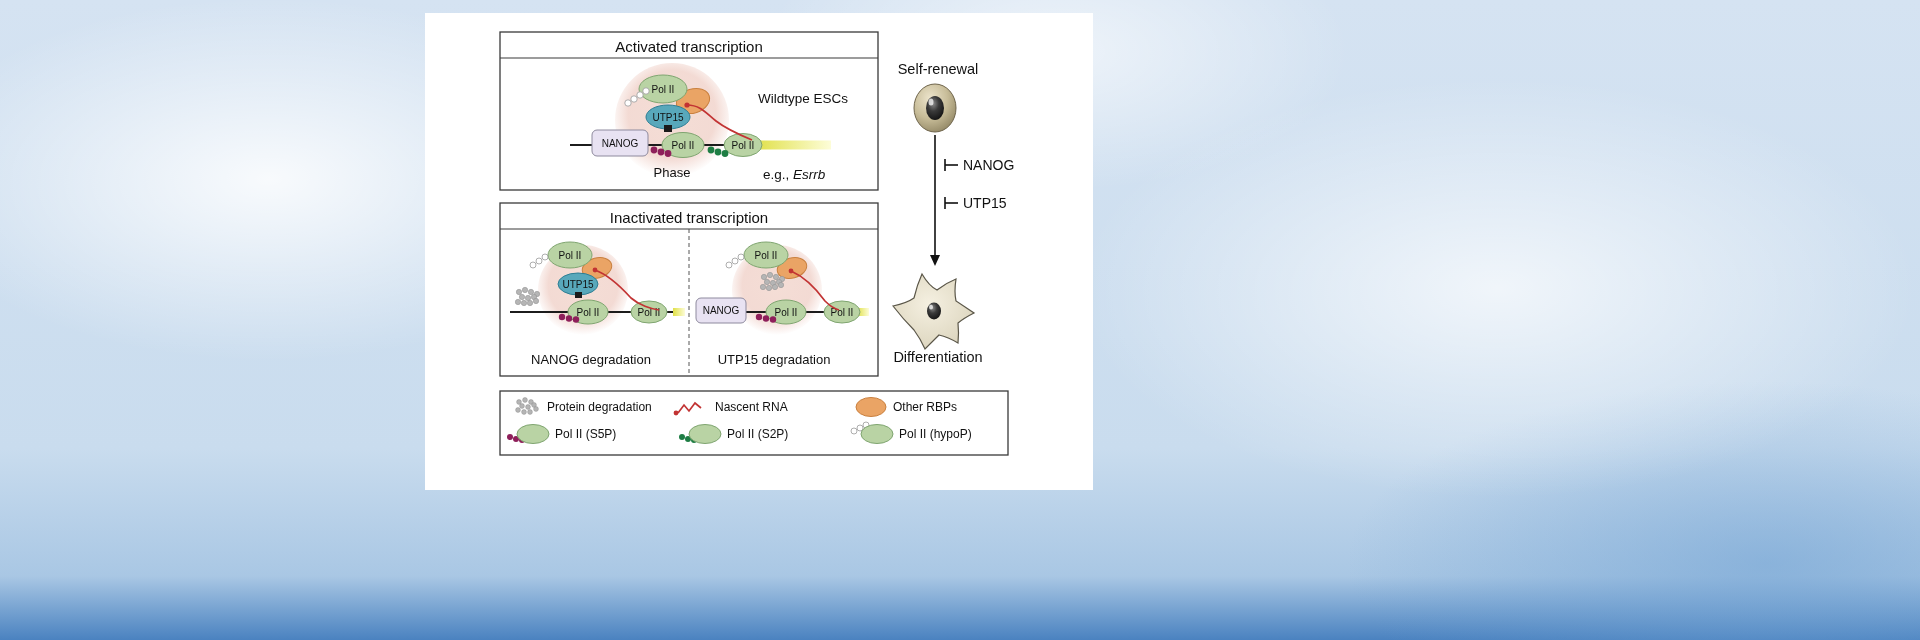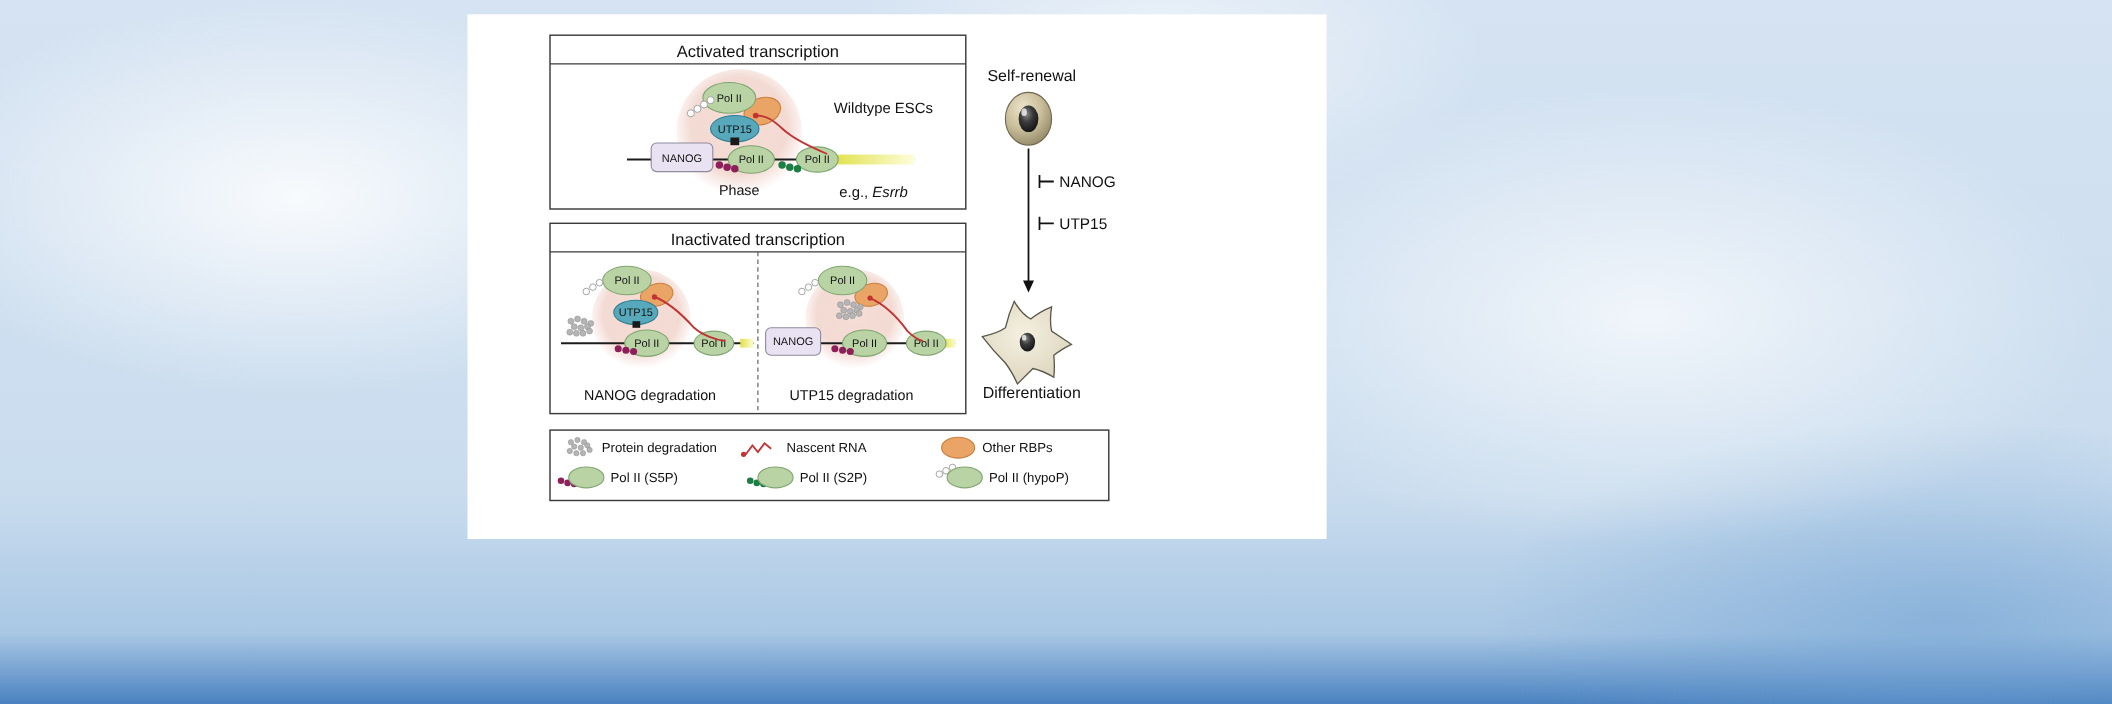--- a/index.html
+++ b/index.html
@@ -7,21 +7,21 @@
     position:relative;
     width:1920px;height:640px;overflow:hidden;
     font-family:"Liberation Sans",sans-serif;
     background:
       radial-gradient(ellipse 520px 260px at 14% 28%, rgba(255,255,255,.85), rgba(255,255,255,0) 70%),
       radial-gradient(ellipse 600px 300px at 78% 45%, rgba(255,255,255,.7), rgba(255,255,255,0) 70%),
       radial-gradient(ellipse 420px 200px at 55% 8%, rgba(255,255,255,.6), rgba(255,255,255,0) 70%),
       radial-gradient(ellipse 600px 260px at 92% 88%, rgba(110,160,210,.55), rgba(110,160,210,0) 70%),
       linear-gradient(180deg,#d5e3f2 0%,#c9dcee 70%,#a9c7e4 90%,#4a82c0 100%);
   }
-  .figure-panel{position:absolute;left:425px;top:13px;width:781px;height:477px;background:#ffffff;}
+  .figure-panel{position:absolute;left:425px;top:13px;width:668px;height:477px;background:#ffffff;}
   svg{display:block;}
   text{font-family:"Liberation Sans",sans-serif;fill:#111;}
   .title{font-size:15px;text-anchor:middle;}
   .mol-label{font-size:10px;text-anchor:middle;}
   .caption{font-size:13px;text-anchor:middle;}
   .annot{font-size:13.5px;text-anchor:middle;}
   .annot-start{font-size:13.5px;}
   .side-label{font-size:14.5px;text-anchor:middle;}
   .inhib-label{font-size:14px;}
   .legend-label{font-size:12px;}

